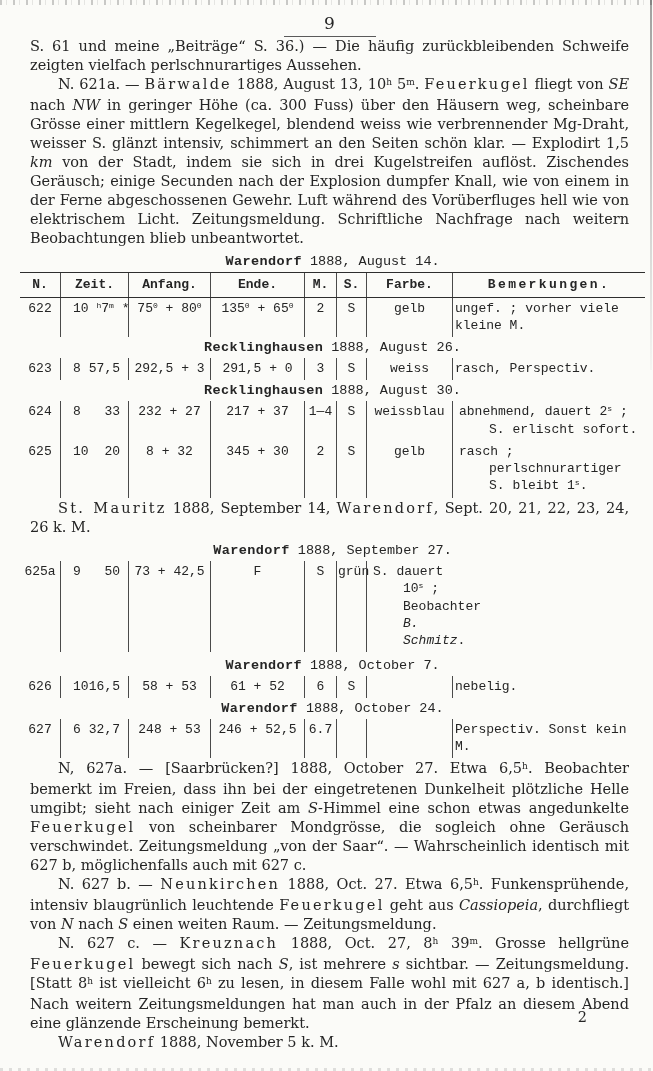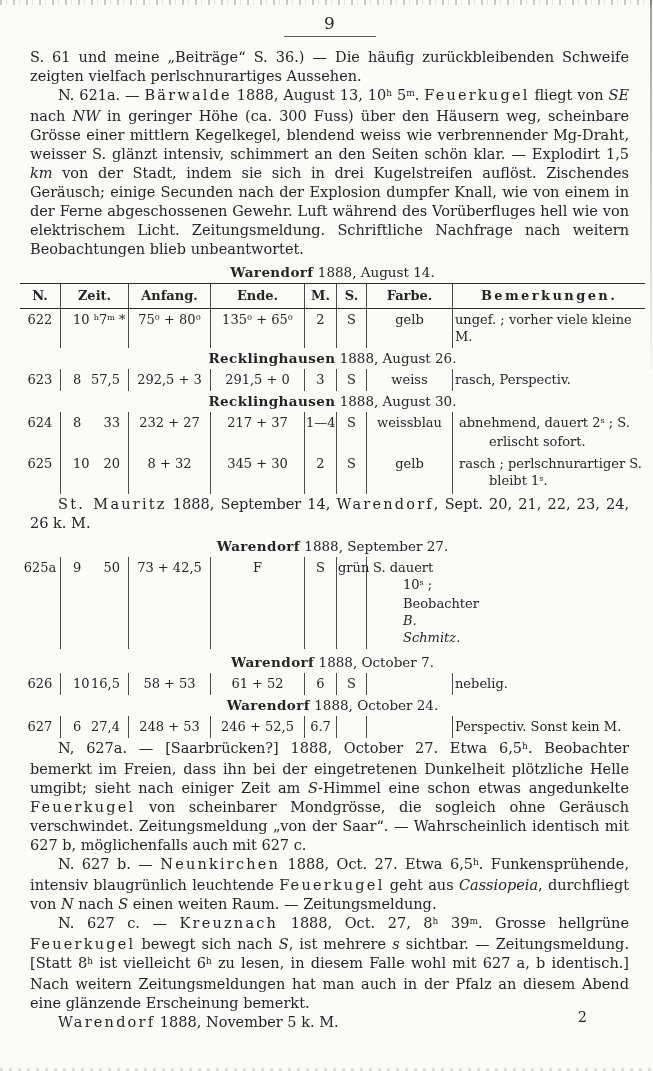--- a/index.html
+++ b/index.html
@@ -9,28 +9,28 @@
         background:repeating-linear-gradient(90deg,rgba(70,70,70,.28) 0 2px,transparent 2px 6px,rgba(70,70,70,.12) 6px 7px,transparent 7px 13px);}
   .scan-right{position:absolute;top:0;right:1px;width:2px;height:370px;
         background:linear-gradient(180deg,rgba(50,50,50,.45),rgba(50,50,50,.03));}
   .scan-bottom{position:absolute;bottom:0;left:0;right:0;height:3px;
         background:repeating-linear-gradient(90deg,rgba(90,90,90,.18) 0 3px,transparent 3px 9px);}
   .content{position:relative;padding:0 24px 0 30px;}
   .pagenum-wrap{text-align:center;padding-top:13px;}
   .pagenum{font-size:17px;line-height:20px;display:inline-block;}
   .pagenum-rule{width:92px;border-bottom:1.5px solid #5a5a5a;margin:3px auto 0;}
   .para{margin:0;text-align:justify;font-size:14.5px;line-height:19px;}
-  .first{margin-top:11px;}
+  .first{}
   .ind{text-indent:28px;}
   .sp{letter-spacing:2.2px;}
   .it{font-style:italic;}
   .b{font-weight:bold;letter-spacing:.4px;}
   .sup{font-size:.62em;position:relative;top:-.45em;letter-spacing:0;}
   
-  .tbl{margin:3px 16px 1px -10px;width:625px;font-size:13px;}
+  .tbl{margin:3px 16px 1px -10px;width:625px;font-size:13px;font-family:Liberation Mono, monospace;}
   .theading{text-align:center;line-height:21px;font-size:13.5px;}
   .tr{display:grid;grid-template-columns:40px 68px 82px 94px 32px 30px 86px 193px;}
   .thead{border-top:1.5px solid #2e2e2e;border-bottom:1.5px solid #2e2e2e;font-weight:bold;font-size:13px;}
   .thead .td{padding:3px 1px 4px;}
   .td{border-left:1px solid #4a4a4a;text-align:center;padding:2px 1px 3px;line-height:17px;}
   .tr .td:first-child{border-left:none;}
   .td.nw{white-space:nowrap;}
   .zeit{display:flex;justify-content:space-between;padding-left:12px;padding-right:8px;text-align:center;}
   .bem{text-align:left;padding-left:2px;padding-right:2px;}
   .hang{padding-left:36px;text-indent:-30px;}
@@ -166,21 +166,21 @@
         <div class="td nw"></div>
         <div class="td bem"><span>nebelig.</span></div>
       </div>
 
       <div class="theading"><span class="b">Warendorf</span><span> 1888, October 24.</span></div>
 
       <div class="tr">
         <div class="td nw"><span>627</span></div>
         <div class="td nw zeit">
           <span><span>6</span></span>
-          <span><span>27,4</span></span>
+          <span><span>32,7</span></span>
         </div>
         <div class="td nw"><span>248 + 53</span></div>
         <div class="td nw"><span>246 + 52,5</span></div>
         <div class="td nw"><span>6.7</span></div>
         <div class="td nw"></div>
         <div class="td nw"></div>
         <div class="td bem"><span>Perspectiv. Sonst kein M.</span></div>
       </div>
     </div>
 

